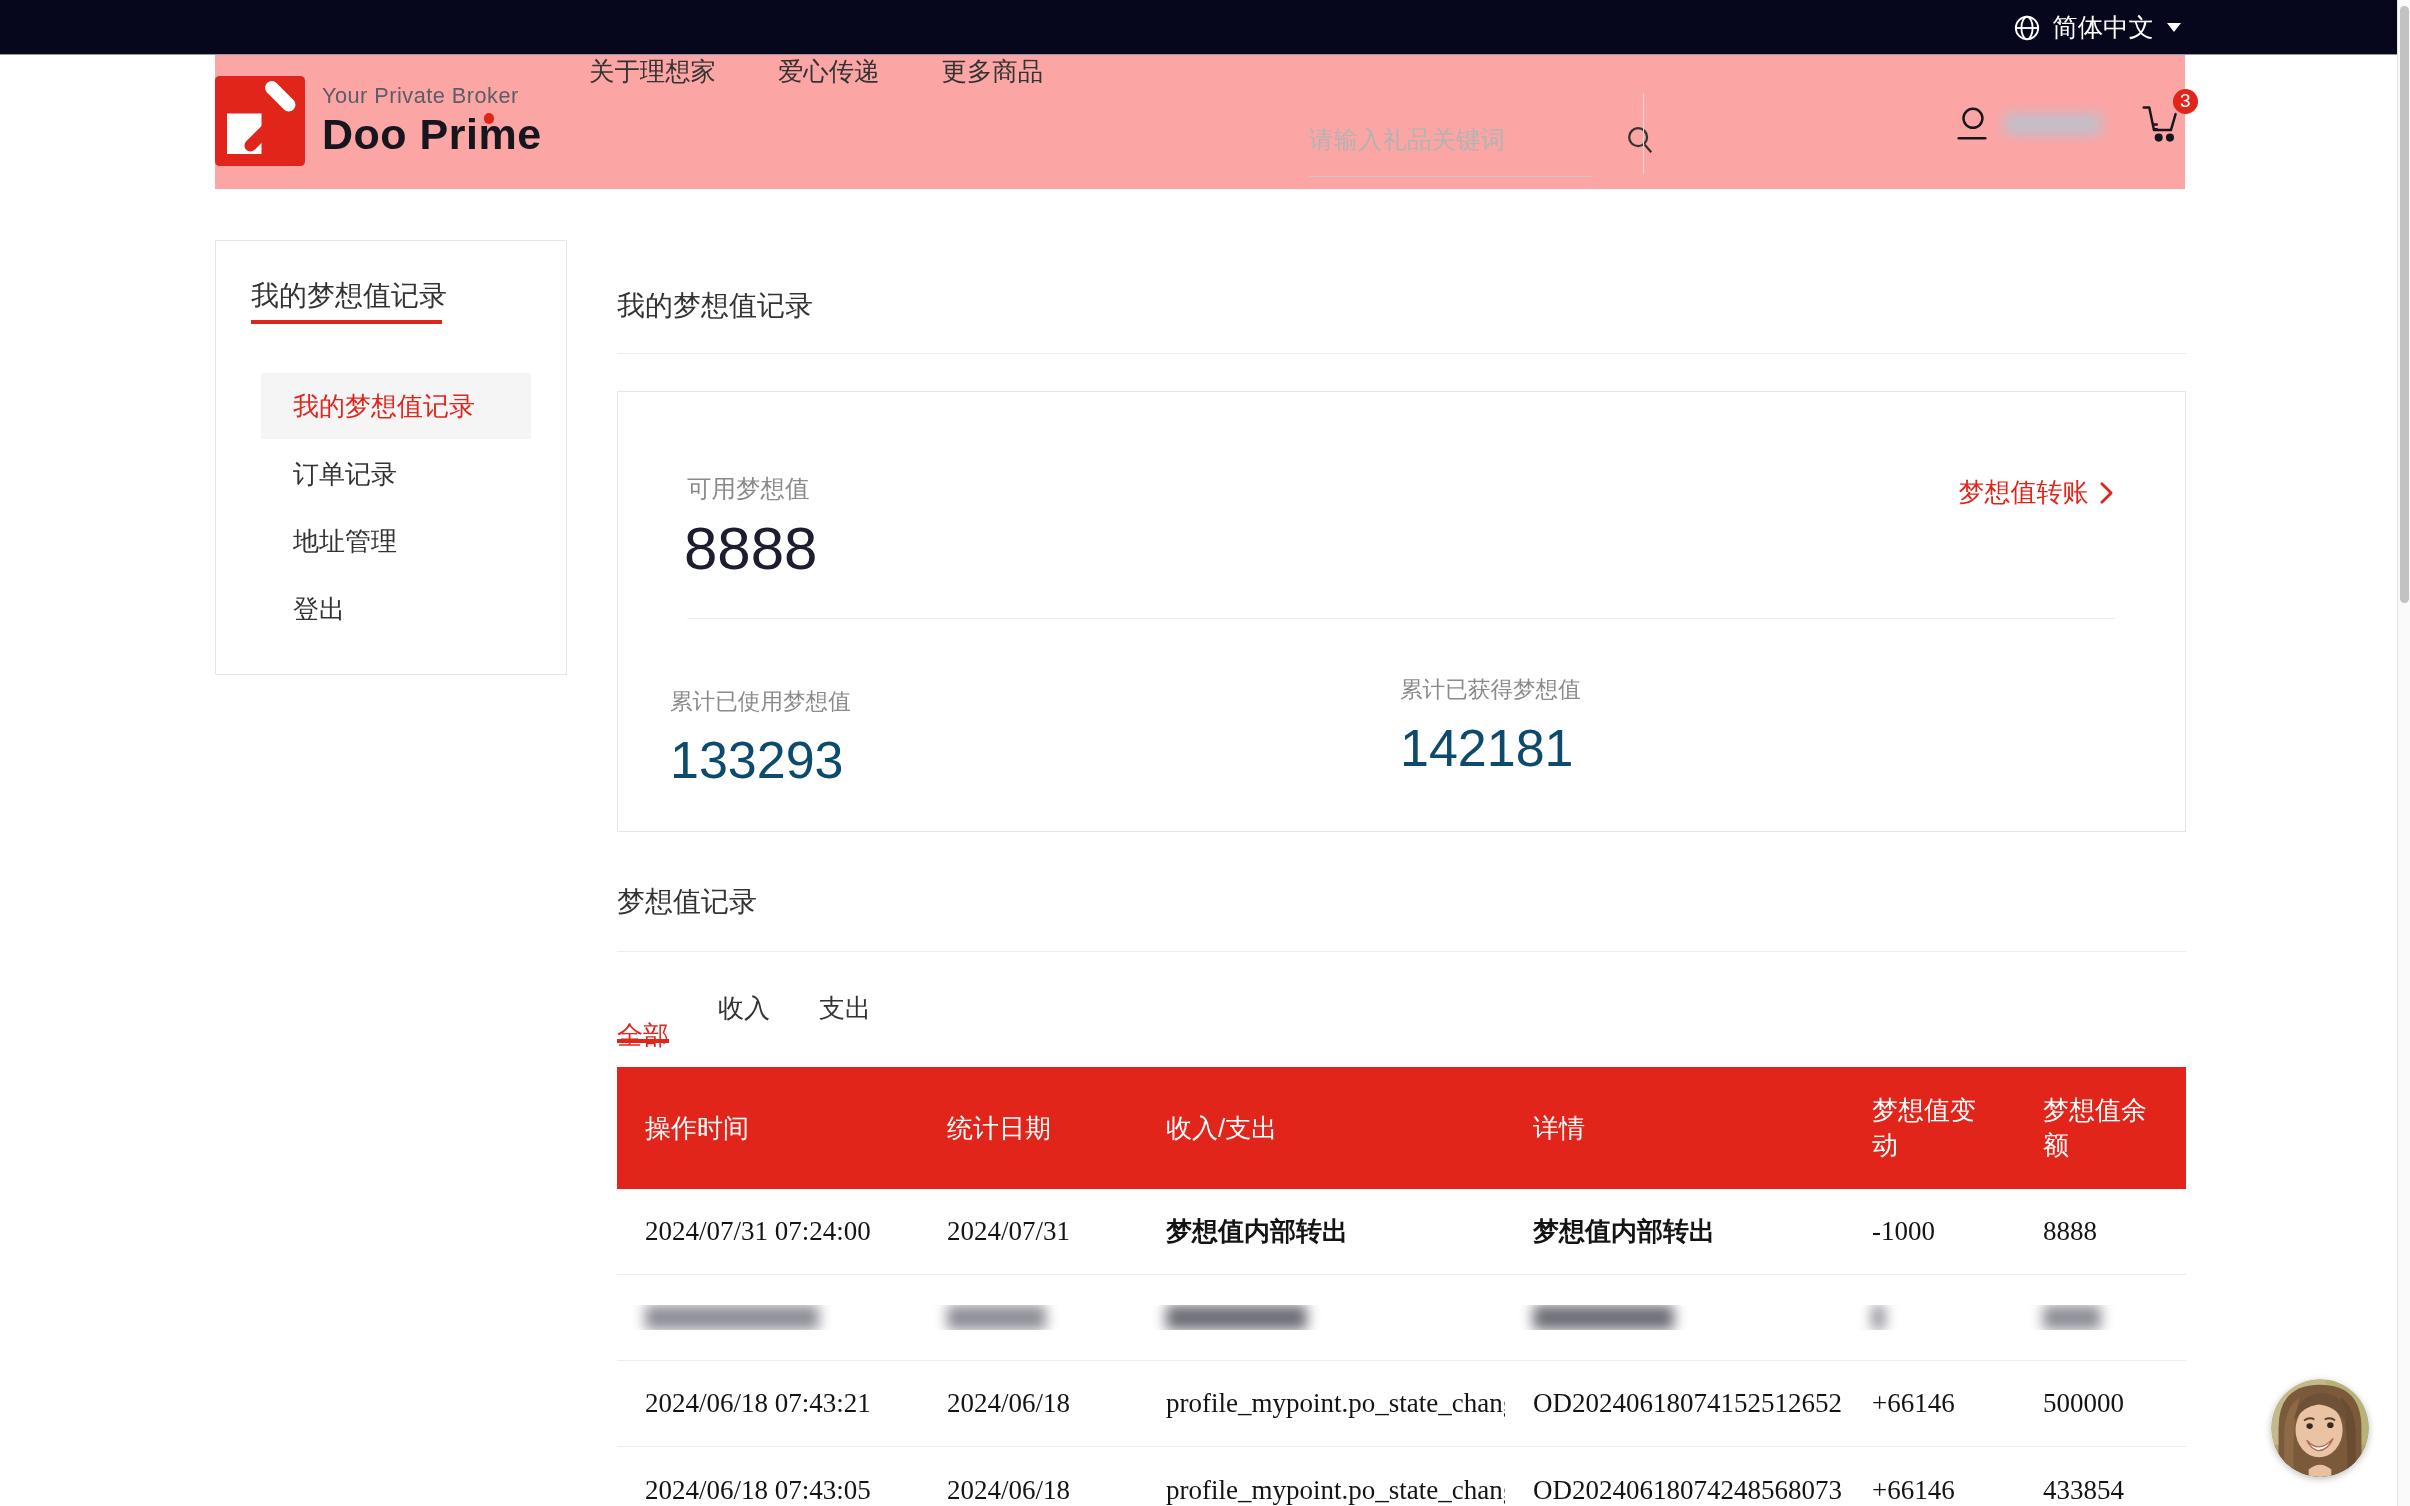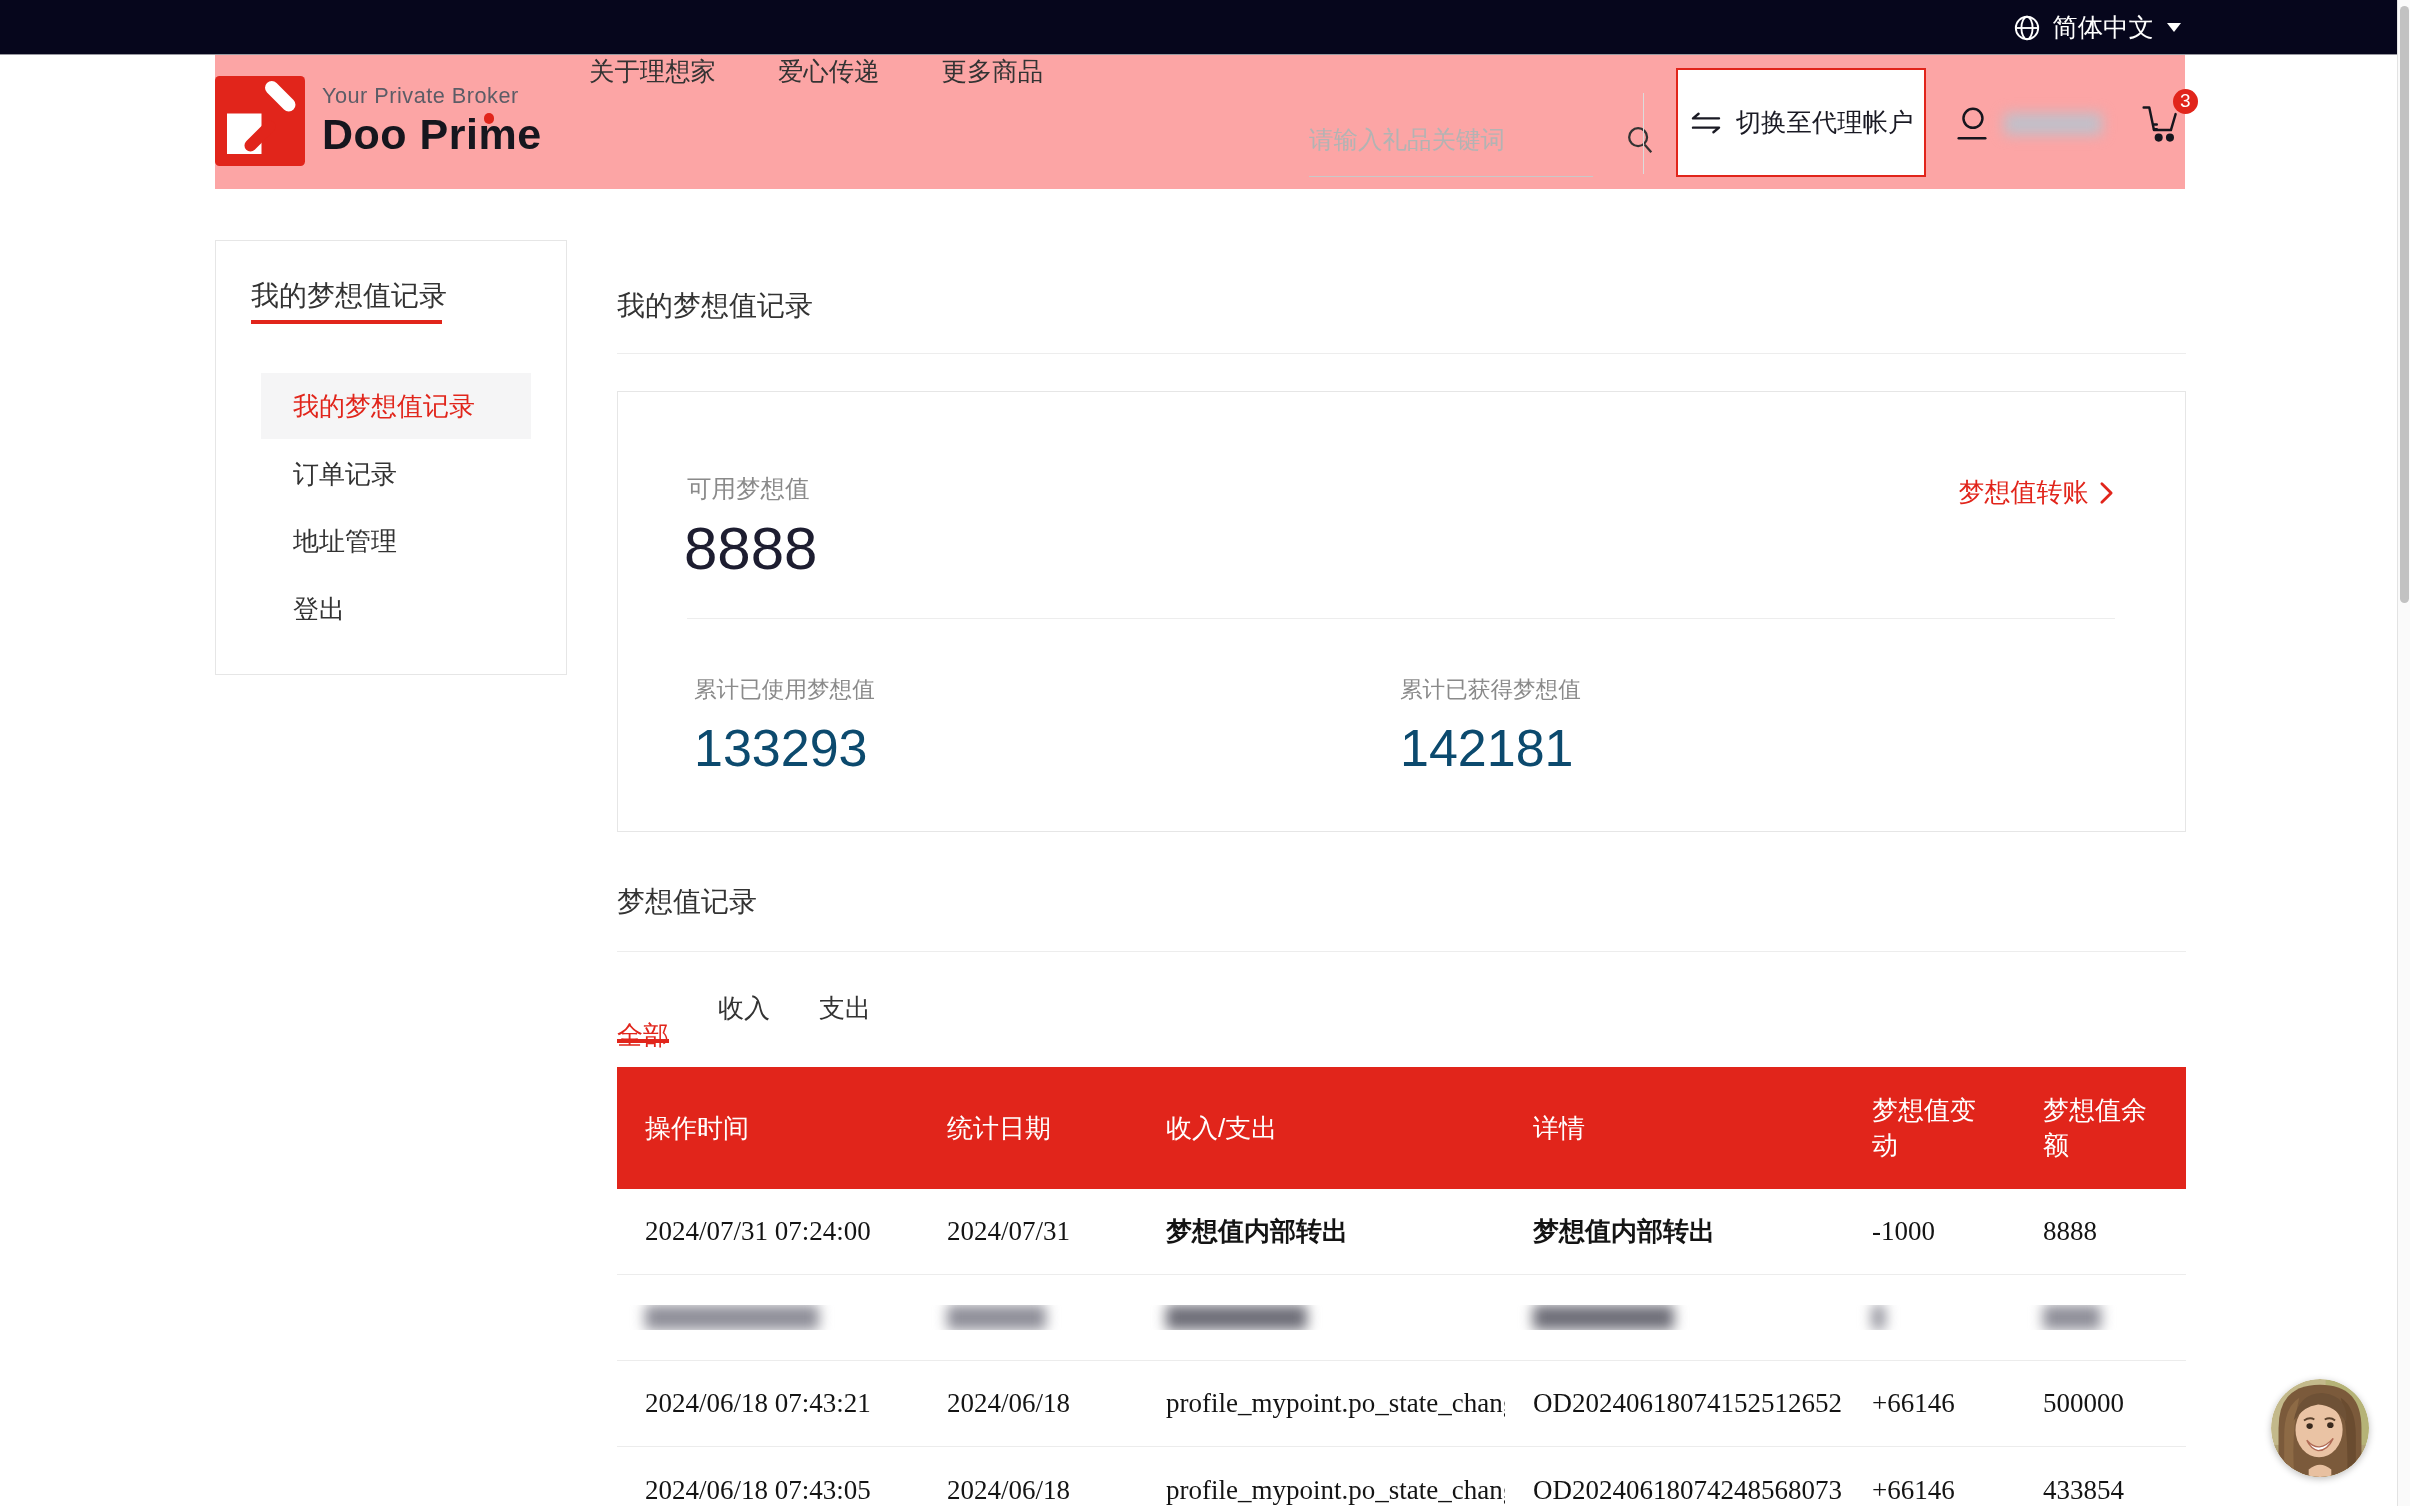--- a/index.html
+++ b/index.html
@@ -54,21 +54,21 @@
   
   .content { position:absolute; left:617px; top:240px; width:1569px; height:1266px; }
   .page-title { position:absolute; left:0; top:47px; font-size:28px; color:#333; }
   .hdiv-a { position:absolute; left:0; top:113px; width:1569px; height:0.9px; background:#ededed; }
   .summary-card { position:absolute; left:0; top:151px; width:1569px; height:441px; border:0.9px solid #e6e6e6; }
   .avail-label { position:absolute; left:69px; top:80px; font-size:24.5px; color:#8a8a8a; }
   .avail-value { position:absolute; left:66px; top:122px; font-size:60px; font-weight:500; color:#1d1d30; }
   .transfer-link { position:absolute; right:70px; top:83px; display:flex; align-items:center; gap:9.4px; font-size:26px; color:#e1251b; cursor:pointer; white-space:nowrap; }
   .card-div { position:absolute; left:69px; right:70px; top:226px; height:0.9px; background:#ededed; }
   .stat { position:absolute; top:282px; }
-  .stat.g1 { left:76px; } .stat.g2 { left:782px; }
+  .stat.g1 { left:52px;margin-top:12px; } .stat.g2 { left:782px; }
   .stat-label { font-size:22.6px; color:#8a8a8a; }
   .stat-value { margin-top:13px; font-size:52px; font-weight:500; color:#0c4a6e; }
   .records-title { position:absolute; left:0; top:643px; font-size:28px; color:#333; }
   .hdiv-b { position:absolute; left:0; top:711px; width:1569px; height:0.9px; background:#ededed; }
   .tabs { position:absolute; left:0; top:751px; height:52px; display:flex; gap:49px; }
   .tab { position:relative; font-size:26px; color:#333; cursor:pointer; white-space:nowrap; }
   .tab.active { color:#e1251b;margin-top:27px; }
   .tab.active::after { content:""; position:absolute; left:0; bottom:0; width:100%; height:3.8px; background:#e1251b; }
   
   .table { position:absolute; left:0; top:827px; width:1569px; }
@@ -133,29 +133,20 @@
   <div class="search">
     <input type="text" placeholder="请输入礼品关键词" style="">
     <span>
       <svg width="32" height="32" viewBox="0 0 34 34" fill="none" stroke="#333" stroke-width="2.4">
         <circle cx="15" cy="14" r="9.5"></circle>
           <line x1="22" y1="22" x2="29" y2="30"></line>
       </svg>
     </span>
   </div>
   <div class="vdiv"></div>
-  <div class="switch-btn">
-    <span>
-      <svg width="34" height="26" viewBox="0 0 36 28" fill="none" stroke="#1a1a24" stroke-width="2.6" stroke-linecap="round" stroke-linejoin="round">
-        <path d="M10 4 L4 9 L32 9"></path>
-          <path d="M26 24 L32 19 L4 19"></path>
-      </svg>
-    </span>
-    <span>切换至代理帐户</span>
-  </div>
   <div class="account">
     <span>
       <svg width="38" height="40" viewBox="0 0 40 42" fill="none" stroke="#16161e" stroke-width="2.6">
         <circle cx="21" cy="15" r="10"></circle>
           <path d="M6 36 h28" stroke-linecap="round"></path>
       </svg>
     </span>
     <span class="smudge user-smudge"></span>
   </div>
   <div class="cart">

